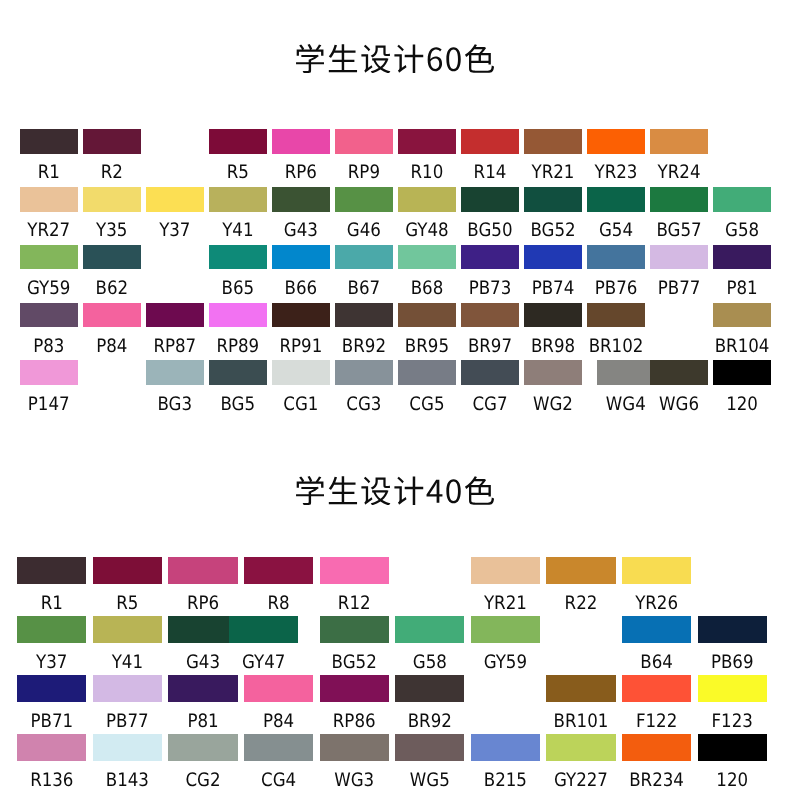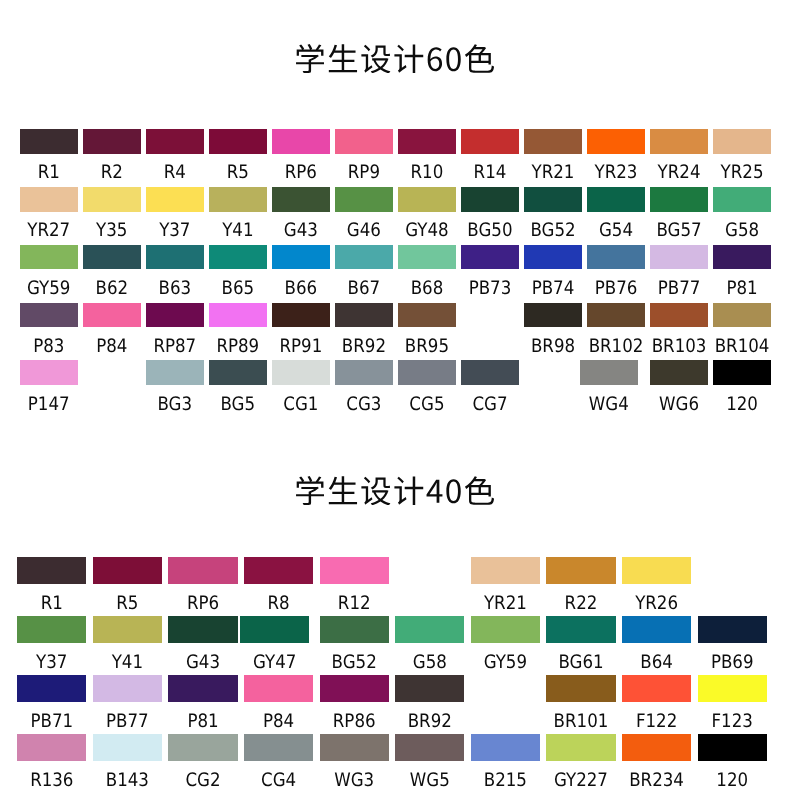--- a/index.html
+++ b/index.html
@@ -73,24 +73,20 @@
   <div class="grid" id="grid-0">
    <div class="grid-row">
     <div class="cell" style="left:19.95px">
             <div class="swatch" style="background: rgb(60, 44, 48);"></div>
             <div class="cell-label">R1</div>
           </div>
     <div class="cell" style="left:82.98px">
             <div class="swatch" style="background: rgb(100, 23, 55);"></div>
             <div class="cell-label">R2</div>
           </div>
-    <div class="cell" style="left:146.01px">
-            <div class="swatch" style="background: rgb(124, 16, 56);"></div>
-            <div class="cell-label">R4</div>
-          </div>
     <div class="cell" style="left:209.04px">
             <div class="swatch" style="background: rgb(125, 11, 56);"></div>
             <div class="cell-label">R5</div>
           </div>
     <div class="cell" style="left:272.07px">
             <div class="swatch" style="background: rgb(232, 71, 169);"></div>
             <div class="cell-label">RP6</div>
           </div>
     <div class="cell" style="left:335.10px">
             <div class="swatch" style="background: rgb(242, 97, 140);"></div>
@@ -109,24 +105,20 @@
             <div class="cell-label">YR21</div>
           </div>
     <div class="cell" style="left:587.22px">
             <div class="swatch" style="background: rgb(252, 96, 3);"></div>
             <div class="cell-label">YR23</div>
           </div>
     <div class="cell" style="left:650.25px">
             <div class="swatch" style="background: rgb(217, 140, 67);"></div>
             <div class="cell-label">YR24</div>
           </div>
-    <div class="cell" style="left:713.28px">
-            <div class="swatch" style="background: rgb(228, 182, 140);"></div>
-            <div class="cell-label">YR25</div>
-          </div>
    </div>
    <div class="grid-row">
     <div class="cell" style="left:19.95px">
             <div class="swatch" style="background: rgb(234, 194, 153);"></div>
             <div class="cell-label">YR27</div>
           </div>
     <div class="cell" style="left:82.98px">
             <div class="swatch" style="background: rgb(242, 219, 107);"></div>
             <div class="cell-label">Y35</div>
           </div>
@@ -173,24 +165,20 @@
    </div>
    <div class="grid-row">
     <div class="cell" style="left:19.95px">
             <div class="swatch" style="background: rgb(131, 182, 91);"></div>
             <div class="cell-label">GY59</div>
           </div>
     <div class="cell" style="left:82.98px">
             <div class="swatch" style="background: rgb(42, 81, 87);"></div>
             <div class="cell-label">B62</div>
           </div>
-    <div class="cell" style="left:146.01px">
-            <div class="swatch" style="background: rgb(30, 112, 115);"></div>
-            <div class="cell-label">B63</div>
-          </div>
     <div class="cell" style="left:209.04px">
             <div class="swatch" style="background: rgb(14, 138, 120);"></div>
             <div class="cell-label">B65</div>
           </div>
     <div class="cell" style="left:272.07px">
             <div class="swatch" style="background: rgb(2, 135, 204);"></div>
             <div class="cell-label">B66</div>
           </div>
     <div class="cell" style="left:335.10px">
             <div class="swatch" style="background: rgb(75, 169, 169);"></div>
@@ -243,32 +231,32 @@
             <div class="cell-label">RP91</div>
           </div>
     <div class="cell" style="left:335.10px">
             <div class="swatch" style="background: rgb(62, 52, 51);"></div>
             <div class="cell-label">BR92</div>
           </div>
     <div class="cell" style="left:398.13px">
             <div class="swatch" style="background: rgb(116, 80, 55);"></div>
             <div class="cell-label">BR95</div>
           </div>
+    <div class="cell" style="left:461.16px">
+            <div class="swatch" style="background: rgb(128, 85, 59);"></div>
+            <div class="cell-label">BR97</div>
+          </div>
     <div class="cell" style="left:524.19px">
             <div class="swatch" style="background: rgb(45, 41, 34);"></div>
             <div class="cell-label">BR98</div>
           </div>
     <div class="cell" style="left:587.22px">
             <div class="swatch" style="background: rgb(101, 71, 44);"></div>
             <div class="cell-label">BR102</div>
           </div>
-    <div class="cell" style="left:650.25px">
-            <div class="swatch" style="background: rgb(156, 79, 43);"></div>
-            <div class="cell-label">BR103</div>
-          </div>
     <div class="cell" style="left:713.28px">
             <div class="swatch" style="background: rgb(169, 142, 81);"></div>
             <div class="cell-label">BR104</div>
           </div>
    </div>
    <div class="grid-row">
     <div class="cell" style="left:19.95px">
             <div class="swatch" style="background: rgb(240, 152, 216);"></div>
             <div class="cell-label">P147</div>
           </div>
@@ -289,21 +277,25 @@
             <div class="cell-label">CG3</div>
           </div>
     <div class="cell" style="left:398.13px">
             <div class="swatch" style="background: rgb(119, 124, 134);"></div>
             <div class="cell-label">CG5</div>
           </div>
     <div class="cell" style="left:461.16px">
             <div class="swatch" style="background: rgb(67, 76, 85);"></div>
             <div class="cell-label">CG7</div>
           </div>
-    <div class="cell" style="left:580px">
+    <div class="cell" style="left:524.19px">
+            <div class="swatch" style="background: rgb(142, 126, 121);"></div>
+            <div class="cell-label">WG2</div>
+          </div>
+    <div class="cell" style="left:597px">
             <div class="swatch" style="background: rgb(133, 133, 130);"></div>
             <div class="cell-label">WG4</div>
           </div>
     <div class="cell" style="left:650.25px">
             <div class="swatch" style="background: rgb(61, 57, 44);"></div>
             <div class="cell-label">WG6</div>
           </div>
     <div class="cell" style="left:713.28px">
             <div class="swatch" style="background: rgb(0, 0, 0);"></div>
             <div class="cell-label">120</div>
@@ -358,40 +350,36 @@
             <div class="cell-label">Y37</div>
           </div>
     <div class="cell" style="left:92.70px">
             <div class="swatch" style="background: rgb(184, 180, 85);"></div>
             <div class="cell-label">Y41</div>
           </div>
     <div class="cell" style="left:168.30px">
             <div class="swatch" style="background: rgb(24, 67, 49);"></div>
             <div class="cell-label">G43</div>
           </div>
-    <div class="cell" style="left:240px">
+    <div class="cell" style="left:229px">
             <div class="swatch" style="background: rgb(11, 100, 73);"></div>
             <div class="cell-label">GY47</div>
           </div>
     <div class="cell" style="left:319.50px">
             <div class="swatch" style="background: rgb(60, 110, 69);"></div>
             <div class="cell-label">BG52</div>
           </div>
     <div class="cell" style="left:395.10px">
             <div class="swatch" style="background: rgb(66, 172, 120);"></div>
             <div class="cell-label">G58</div>
           </div>
     <div class="cell" style="left:470.70px">
             <div class="swatch" style="background: rgb(131, 182, 91);"></div>
             <div class="cell-label">GY59</div>
           </div>
-    <div class="cell" style="left:546.30px">
-            <div class="swatch" style="background: rgb(12, 113, 95);"></div>
-            <div class="cell-label">BG61</div>
-          </div>
     <div class="cell" style="left:621.90px">
             <div class="swatch" style="background: rgb(7, 112, 180);"></div>
             <div class="cell-label">B64</div>
           </div>
     <div class="cell" style="left:697.50px">
             <div class="swatch" style="background: rgb(13, 31, 58);"></div>
             <div class="cell-label">PB69</div>
           </div>
    </div>
    <div class="grid-row">

